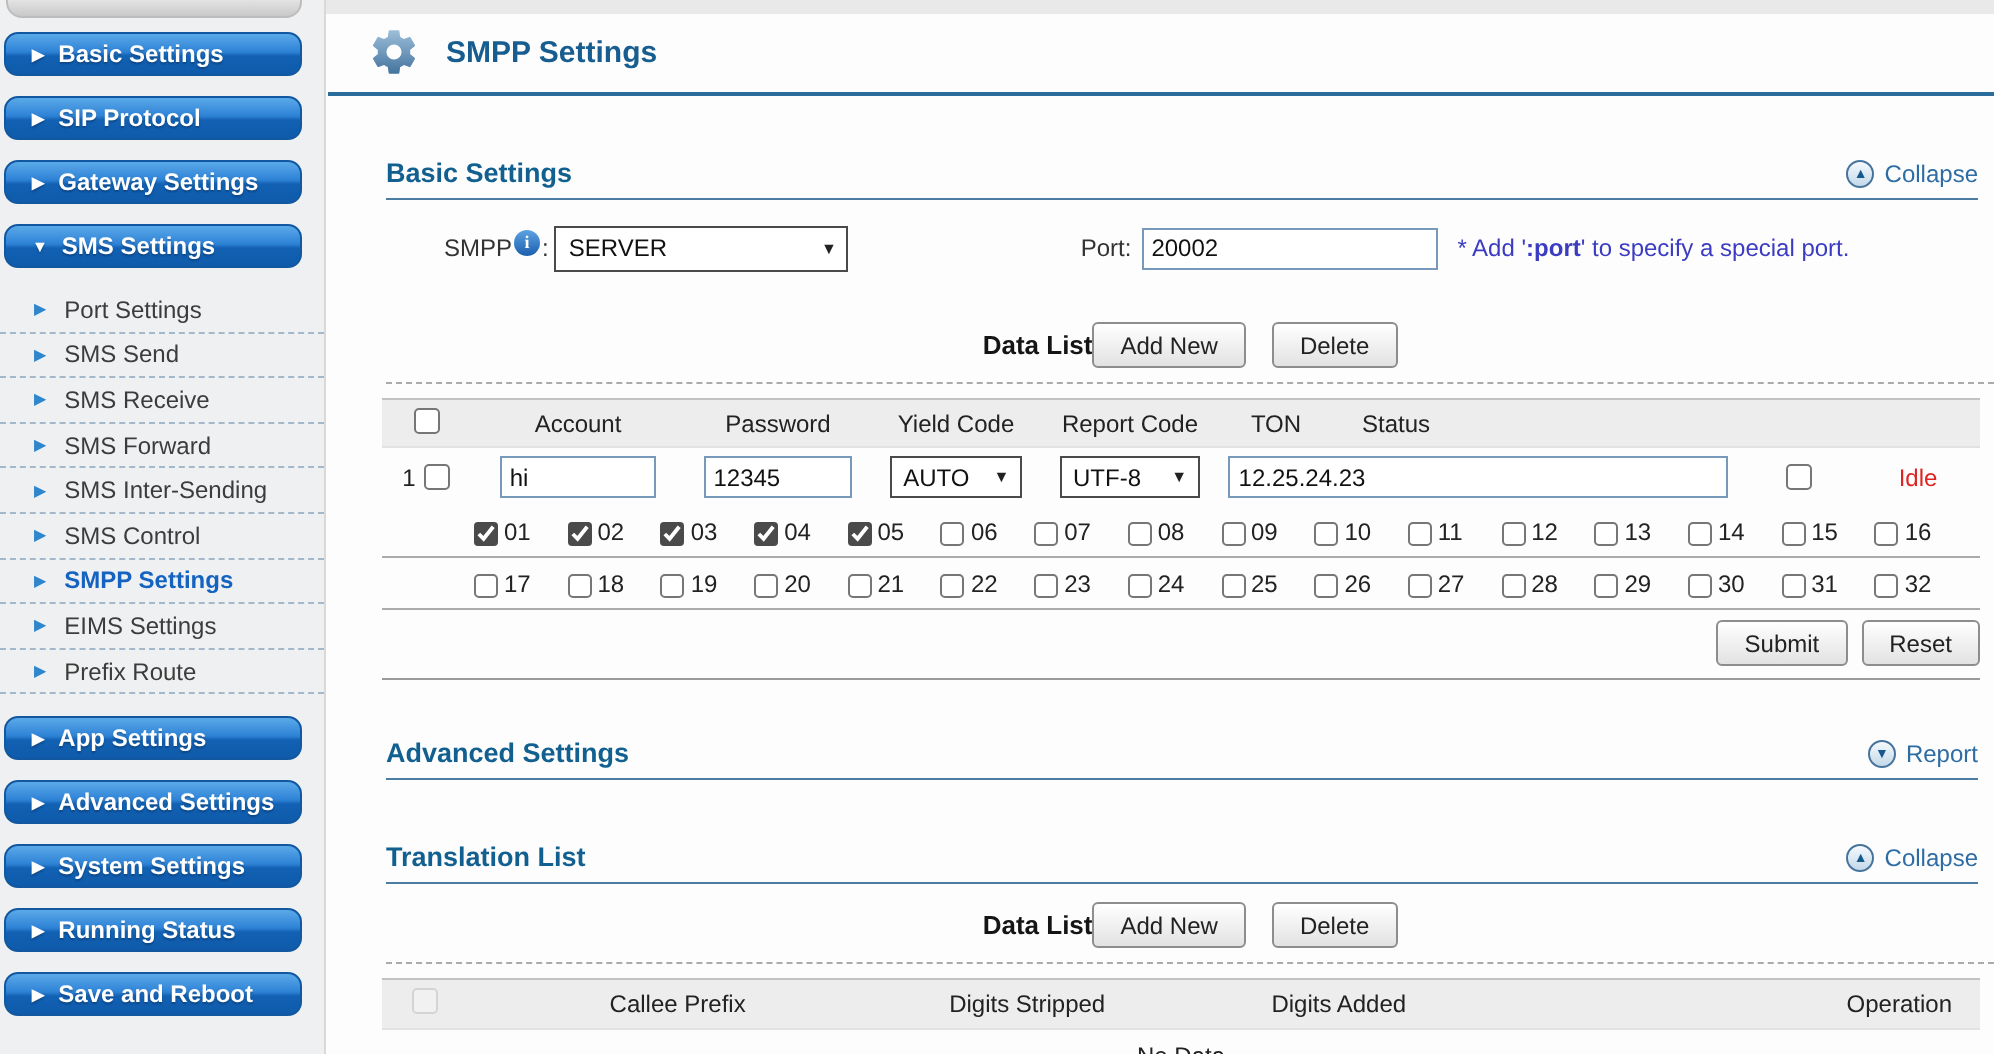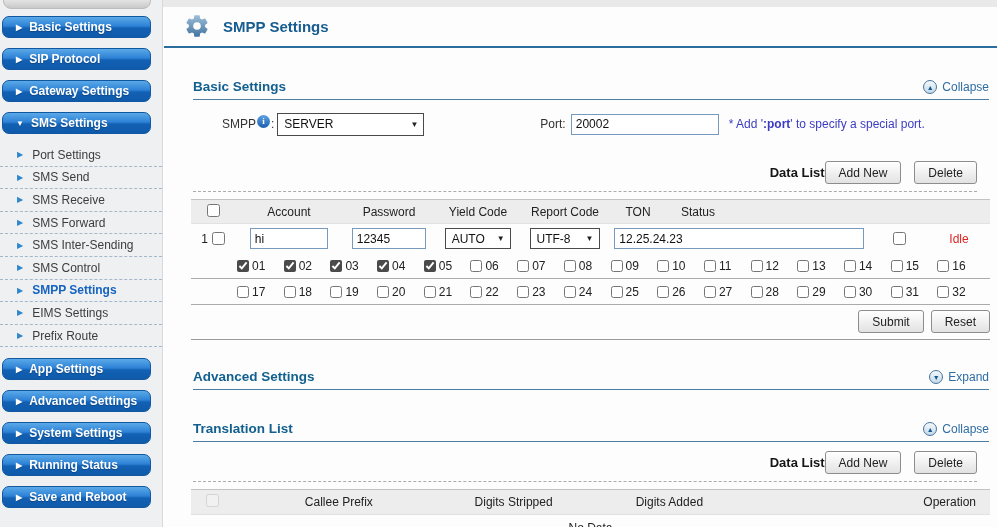--- a/index.html
+++ b/index.html
@@ -82,22 +82,22 @@
   .port-label { margin-left:116px; }
   input[type="text"] {
     height:21px; border:1px solid #7799bb; font-size:12px; padding:0 4px;
     font-family:"Liberation Sans", sans-serif; color:#111; background:#fff;
   }
   .port-input { width:148px; margin-left:5px; }
   .note { margin-left:10px; color:#3c3cc2; font-size:12px; white-space:nowrap; }
   .note b { font-weight:bold; }
 
   .datalist-row {
-    display:flex; justify-content:flex-end; align-items:center;
-    margin:24px 20px 0 29px; padding-bottom:7px; border-bottom:1px dashed #ababab;
+    display:flex; justify-content:center; align-items:center;
+    margin:24px 0 0 29px; padding-bottom:7px; border-bottom:1px dashed #ababab;
   }
   .datalist-row.second { margin-top:9px; }
   .datalist-title { font-size:13px; font-weight:bold; color:#151515; }
   .btn-group { display:flex; gap:13px; }
   .btn {
     background:linear-gradient(#ffffff,#e2e2e2); border:1px solid #8d8d8d; border-radius:3px;
     font-size:12px; color:#222; padding:0 13px; height:23px; cursor:pointer;
     font-family:"Liberation Sans", sans-serif; display:flex; align-items:center;
   }
 
@@ -111,21 +111,21 @@
   .cell { display:flex; align-items:center; justify-content:center; }
   .rownum { margin-right:4px; color:#222; }
   .acct-input{ width:78px; } .pwd-input{ width:74px; } .dest-input{ width:250px; }
   .sel-yield{ width:66px; height:21px; margin:0 auto; }
   .sel-report{ width:70px; height:21px; margin:0 auto; }
   .status-idle { color:#df2424; }
   input[type="checkbox"]{ width:13px; height:13px; accent-color:#4a4a4a; }
 
   .channels-row { display:flex; align-items:center; height:26px; padding:0 6px 0 46px;
     border-bottom:1px solid #ababab; }
-  .chan { flex:1; display:flex; align-items:center; font-size:12px; color:#222; }
+  .chan { flex:1; display:flex; align-items:flex-end; font-size:12px; color:#222; }
   .chan input { margin-right:3px; width:12px; height:12px; }
 
   .submit-row { display:flex; justify-content:flex-end; gap:7px; padding:5px 0 6px;
     border-bottom:1px solid #9a9a9a; }
 
   .thead2 { display:flex; align-items:center; height:26px; background:#ededed;
     border-top:1px solid #c2c2c2; border-bottom:1px solid #e2e2e2; font-size:12px; color:#222;justify-content:flex-end; }
   .t1{width:44px; text-align:center;} .t2{width:208px; text-align:center;}
   .t3{width:142px; text-align:center;} .t4{width:170px; text-align:center;}
   .t5{width:236px; text-align:right; padding-right:14px;}
@@ -444,21 +444,21 @@
     <div class="submit-row">
       <button class="btn">Submit</button>
       <button class="btn">Reset</button>
     </div>
   </div>
 
   <div class="section-header mt-adv">
     <span class="section-title">Advanced Settings</span>
     <span class="section-link">
       <span class="round-icon">▼</span>
-      <span>Expand</span>
+      <span>Report</span>
     </span>
   </div>
 
   <div class="section-header mt-trans">
     <span class="section-title">Translation List</span>
     <span class="section-link">
       <span class="round-icon">▲</span>
       <span>Collapse</span>
     </span>
   </div>

